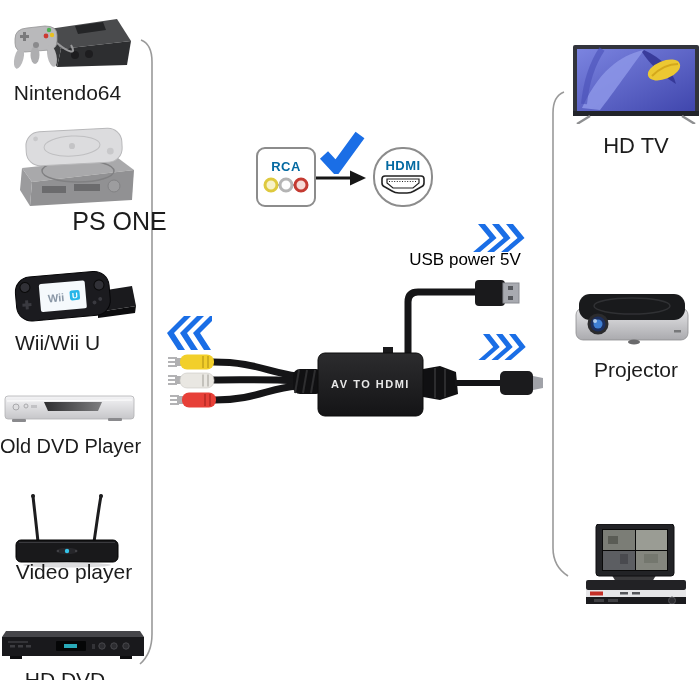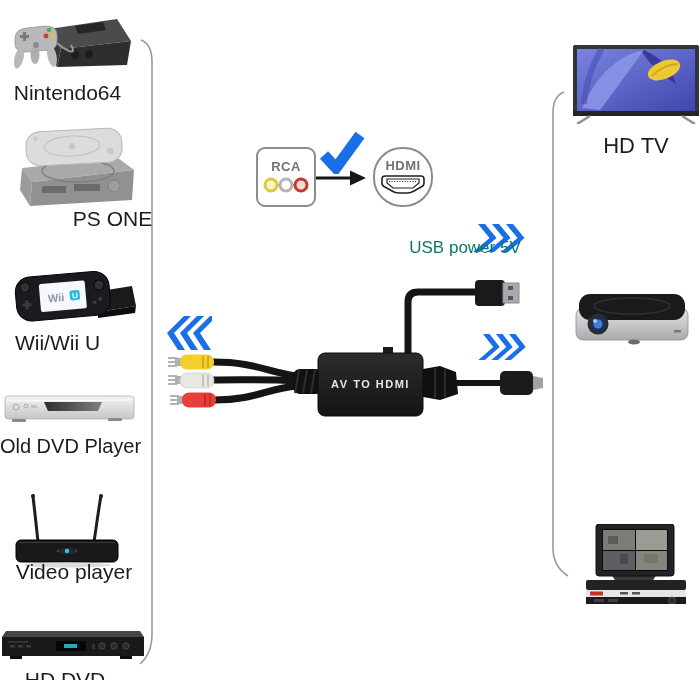--- a/index.html
+++ b/index.html
@@ -3,23 +3,23 @@
 <meta charset="utf-8">
 <style>
   html,body{margin:0;padding:0;background:#ffffff;}
   .canvas{position:relative;width:700px;height:680px;background:#ffffff;overflow:hidden;
           font-family:"Liberation Sans", sans-serif;}
   .abs{position:absolute;}
   .devlabel{position:absolute;text-align:center;color:#1c1c1c;font-weight:400;
             font-family:"Liberation Sans", sans-serif;}
   .badge{position:absolute;width:56px;height:56px;border:2px solid #8c8c8c;border-radius:9px;
          background:#fff;display:flex;flex-direction:column;align-items:center;justify-content:center;gap:2px;}
-  .badge .bl{font-size:13px;font-weight:bold;color:#737373;letter-spacing:.5px;line-height:1;}
-  .usb-label{position:absolute;left:400px;top:238px;width:130px;text-align:center;
-             font-size:17px;color:#0f766e;}
+  .badge .bl{font-size:13px;font-weight:bold;color:#0369a1;letter-spacing:.5px;line-height:1;}
+  .usb-label{position:absolute;left:400px;top:250px;width:130px;text-align:center;
+             font-size:17px;color:#000000;}
   svg{display:block;}
 </style>
 </head>
 <body>
 
 <div class="canvas">
 
   <svg class="abs" style="left:0;top:0;" width="700" height="700" viewBox="0 0 700 700">
     <path d="M141,40 C149,43 152,50 152,62 L152,634 C152,648 148,657 140,664" fill="none" stroke="#9a9a9a" stroke-width="1.6"></path>
     <path d="M564,92 C556,95 553,102 553,113 L553,548 C553,560 557,569 568,576" fill="none" stroke="#9a9a9a" stroke-width="1.6"></path>
@@ -55,21 +55,21 @@
     <rect x="56" y="60" width="26" height="7" fill="#6b6b6d"></rect>
     <circle cx="96" cy="62" r="6" fill="#9d9d9f" stroke="#828284"></circle>
     <g transform="rotate(-3 55 22)">
       <rect x="8" y="6" width="96" height="34" rx="14" fill="#dcdcde" stroke="#b8b8ba"></rect>
       <ellipse cx="54" cy="22" rx="28" ry="10" stroke="#bfbfc1" fill="none"></ellipse>
       <circle cx="54" cy="22" r="3" fill="#c4c4c6"></circle>
       <circle cx="92" cy="29" r="3.4" fill="#c8c8ca"></circle>
         <circle cx="18" cy="13" r="2.4" fill="#c8c8ca"></circle>
     </g>
   </svg>
-  <div class="devlabel" style="left:4px;top:207px;width:145px;font-size:21px;padding-left:36px;">PS ONE</div>
+  <div class="devlabel" style="left:11px;top:207px;width:145px;font-size:25px;padding-left:36px;">PS ONE</div>
 
   <svg class="abs" style="left:10px;top:258px;" width="128" height="70" viewBox="0 0 128 70">
     <polygon points="84,34 122,28 126,48 88,54" fill="#1a1a1d"></polygon>
     <polygon points="88,54 126,48 125,55 88,60" fill="#0c0c0e"></polygon>
     <g transform="rotate(-5 55 40)">
       <rect x="6" y="16" width="94" height="44" rx="15" fill="#1b1b1f" stroke="#060608"></rect>
       <rect x="30" y="24" width="46" height="28" rx="2" fill="#f5f9fc"></rect>
       <text x="38" y="43" font-size="11" font-weight="bold" fill="#8a97a6" font-family="Liberation Sans, sans-serif">Wii</text>
       <rect x="60" y="33" width="10" height="10" rx="2" fill="#28b6e8"></rect>
       <text x="65" y="41" font-size="8" font-weight="bold" fill="#ffffff" text-anchor="middle" font-family="Liberation Sans, sans-serif">U</text>
@@ -168,20 +168,21 @@
     <rect x="2" y="18" width="112" height="32" rx="7" fill="url(#projg)" stroke="#8e8e90" stroke-width="0.8"></rect>
     <rect x="5" y="4" width="106" height="26" rx="11" fill="#191a1c"></rect>
     <ellipse cx="58" cy="16" rx="38" ry="8" stroke="#303134" stroke-width="1.5" fill="none"></ellipse>
     <circle cx="24" cy="34" r="10.5" fill="#2b2b2d"></circle>
     <circle cx="24" cy="34" r="7.5" fill="#1c2f5e"></circle>
     <circle cx="24" cy="34" r="4.5" fill="#3f7fd4"></circle>
     <circle cx="21" cy="31" r="2" fill="#bcd6f2" opacity="0.9"></circle>
     <rect x="100" y="40" width="7" height="2.5" fill="#77787a"></rect>
     <ellipse cx="60" cy="52" rx="6" ry="2.5" fill="#6a6a6c"></ellipse>
   </svg>
+  <div class="devlabel" style="left:572px;top:358px;width:128px;font-size:21px;">Projector</div>
 
   <svg class="abs" style="left:580px;top:524px;" width="112" height="80" viewBox="0 0 112 80">
     <polygon points="30,48 78,48 72,58 36,58" fill="#3a3a3c"></polygon>
     <rect x="16" y="0" width="78" height="52" rx="3" fill="#222326" stroke="#0e0e10"></rect>
     <rect x="22" y="5" width="66" height="42" fill="#0a0a0a"></rect>
     <rect x="23" y="6" width="32" height="20" fill="#7b7d76"></rect>
     <rect x="56" y="6" width="31" height="20" fill="#9a9c94"></rect>
     <rect x="23" y="27" width="32" height="19" fill="#5c5e62"></rect>
     <rect x="56" y="27" width="31" height="19" fill="#84867e"></rect>
     <rect x="28" y="12" width="10" height="8" fill="#44463f" opacity="0.6"></rect>

